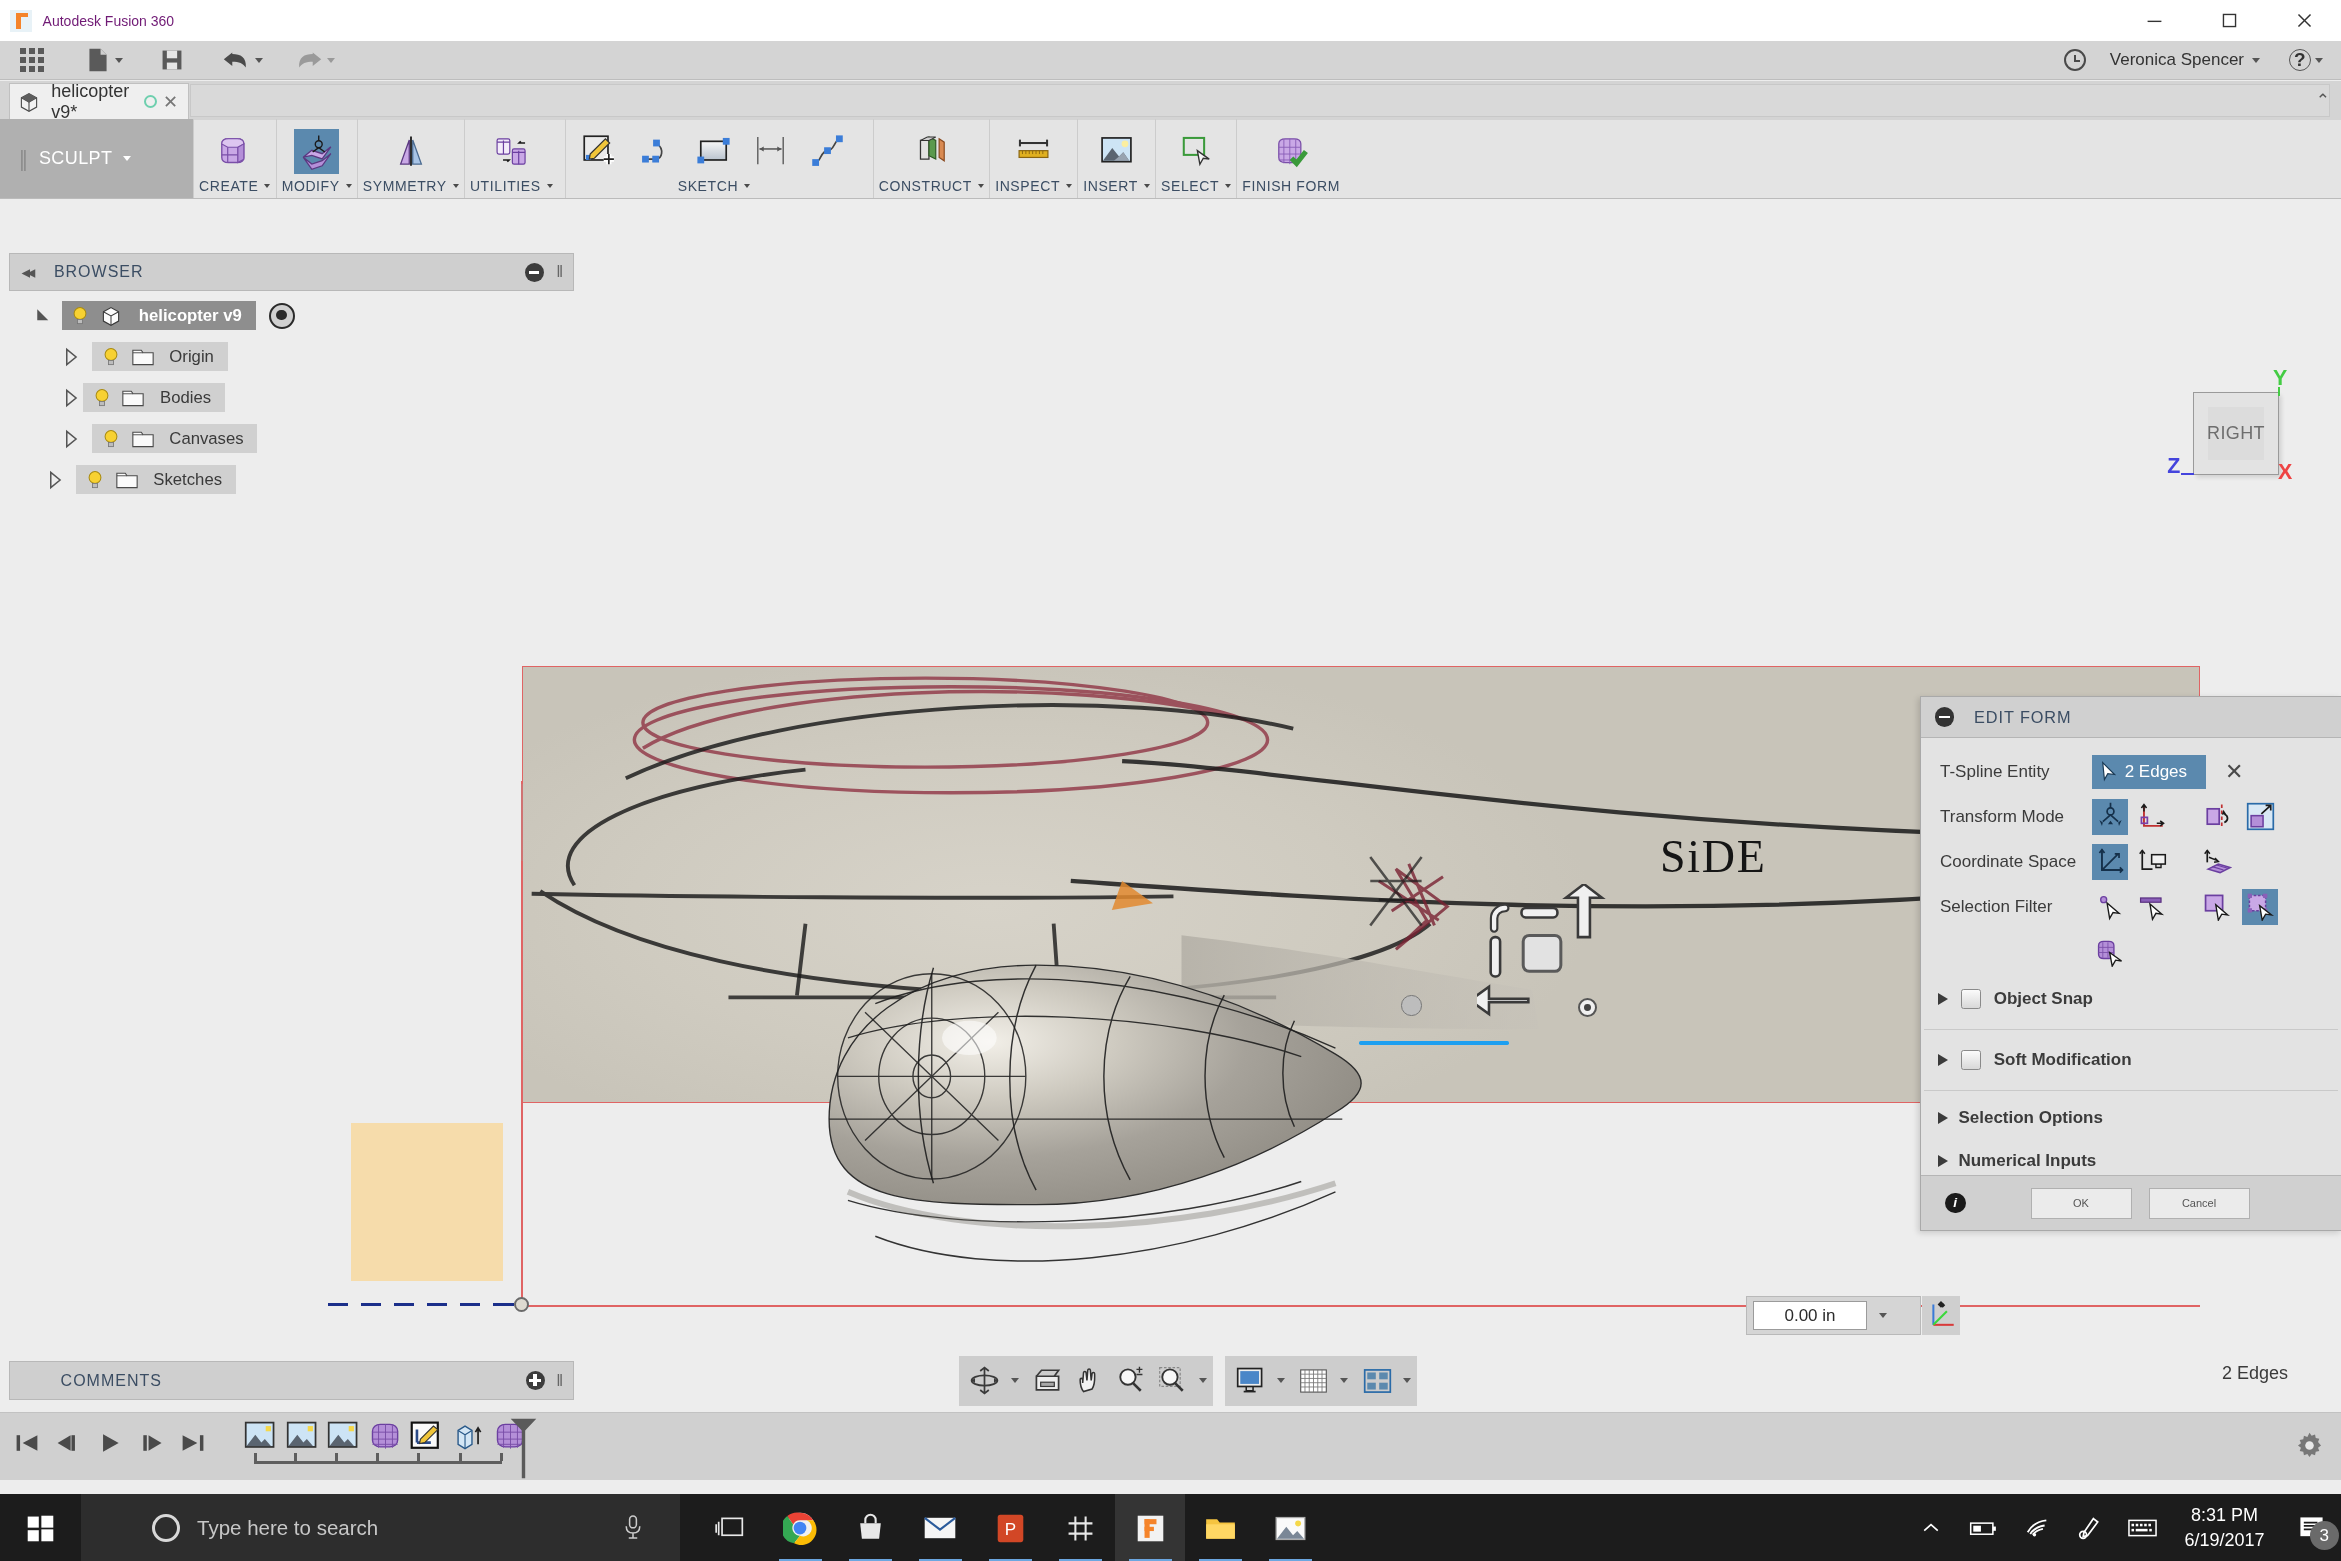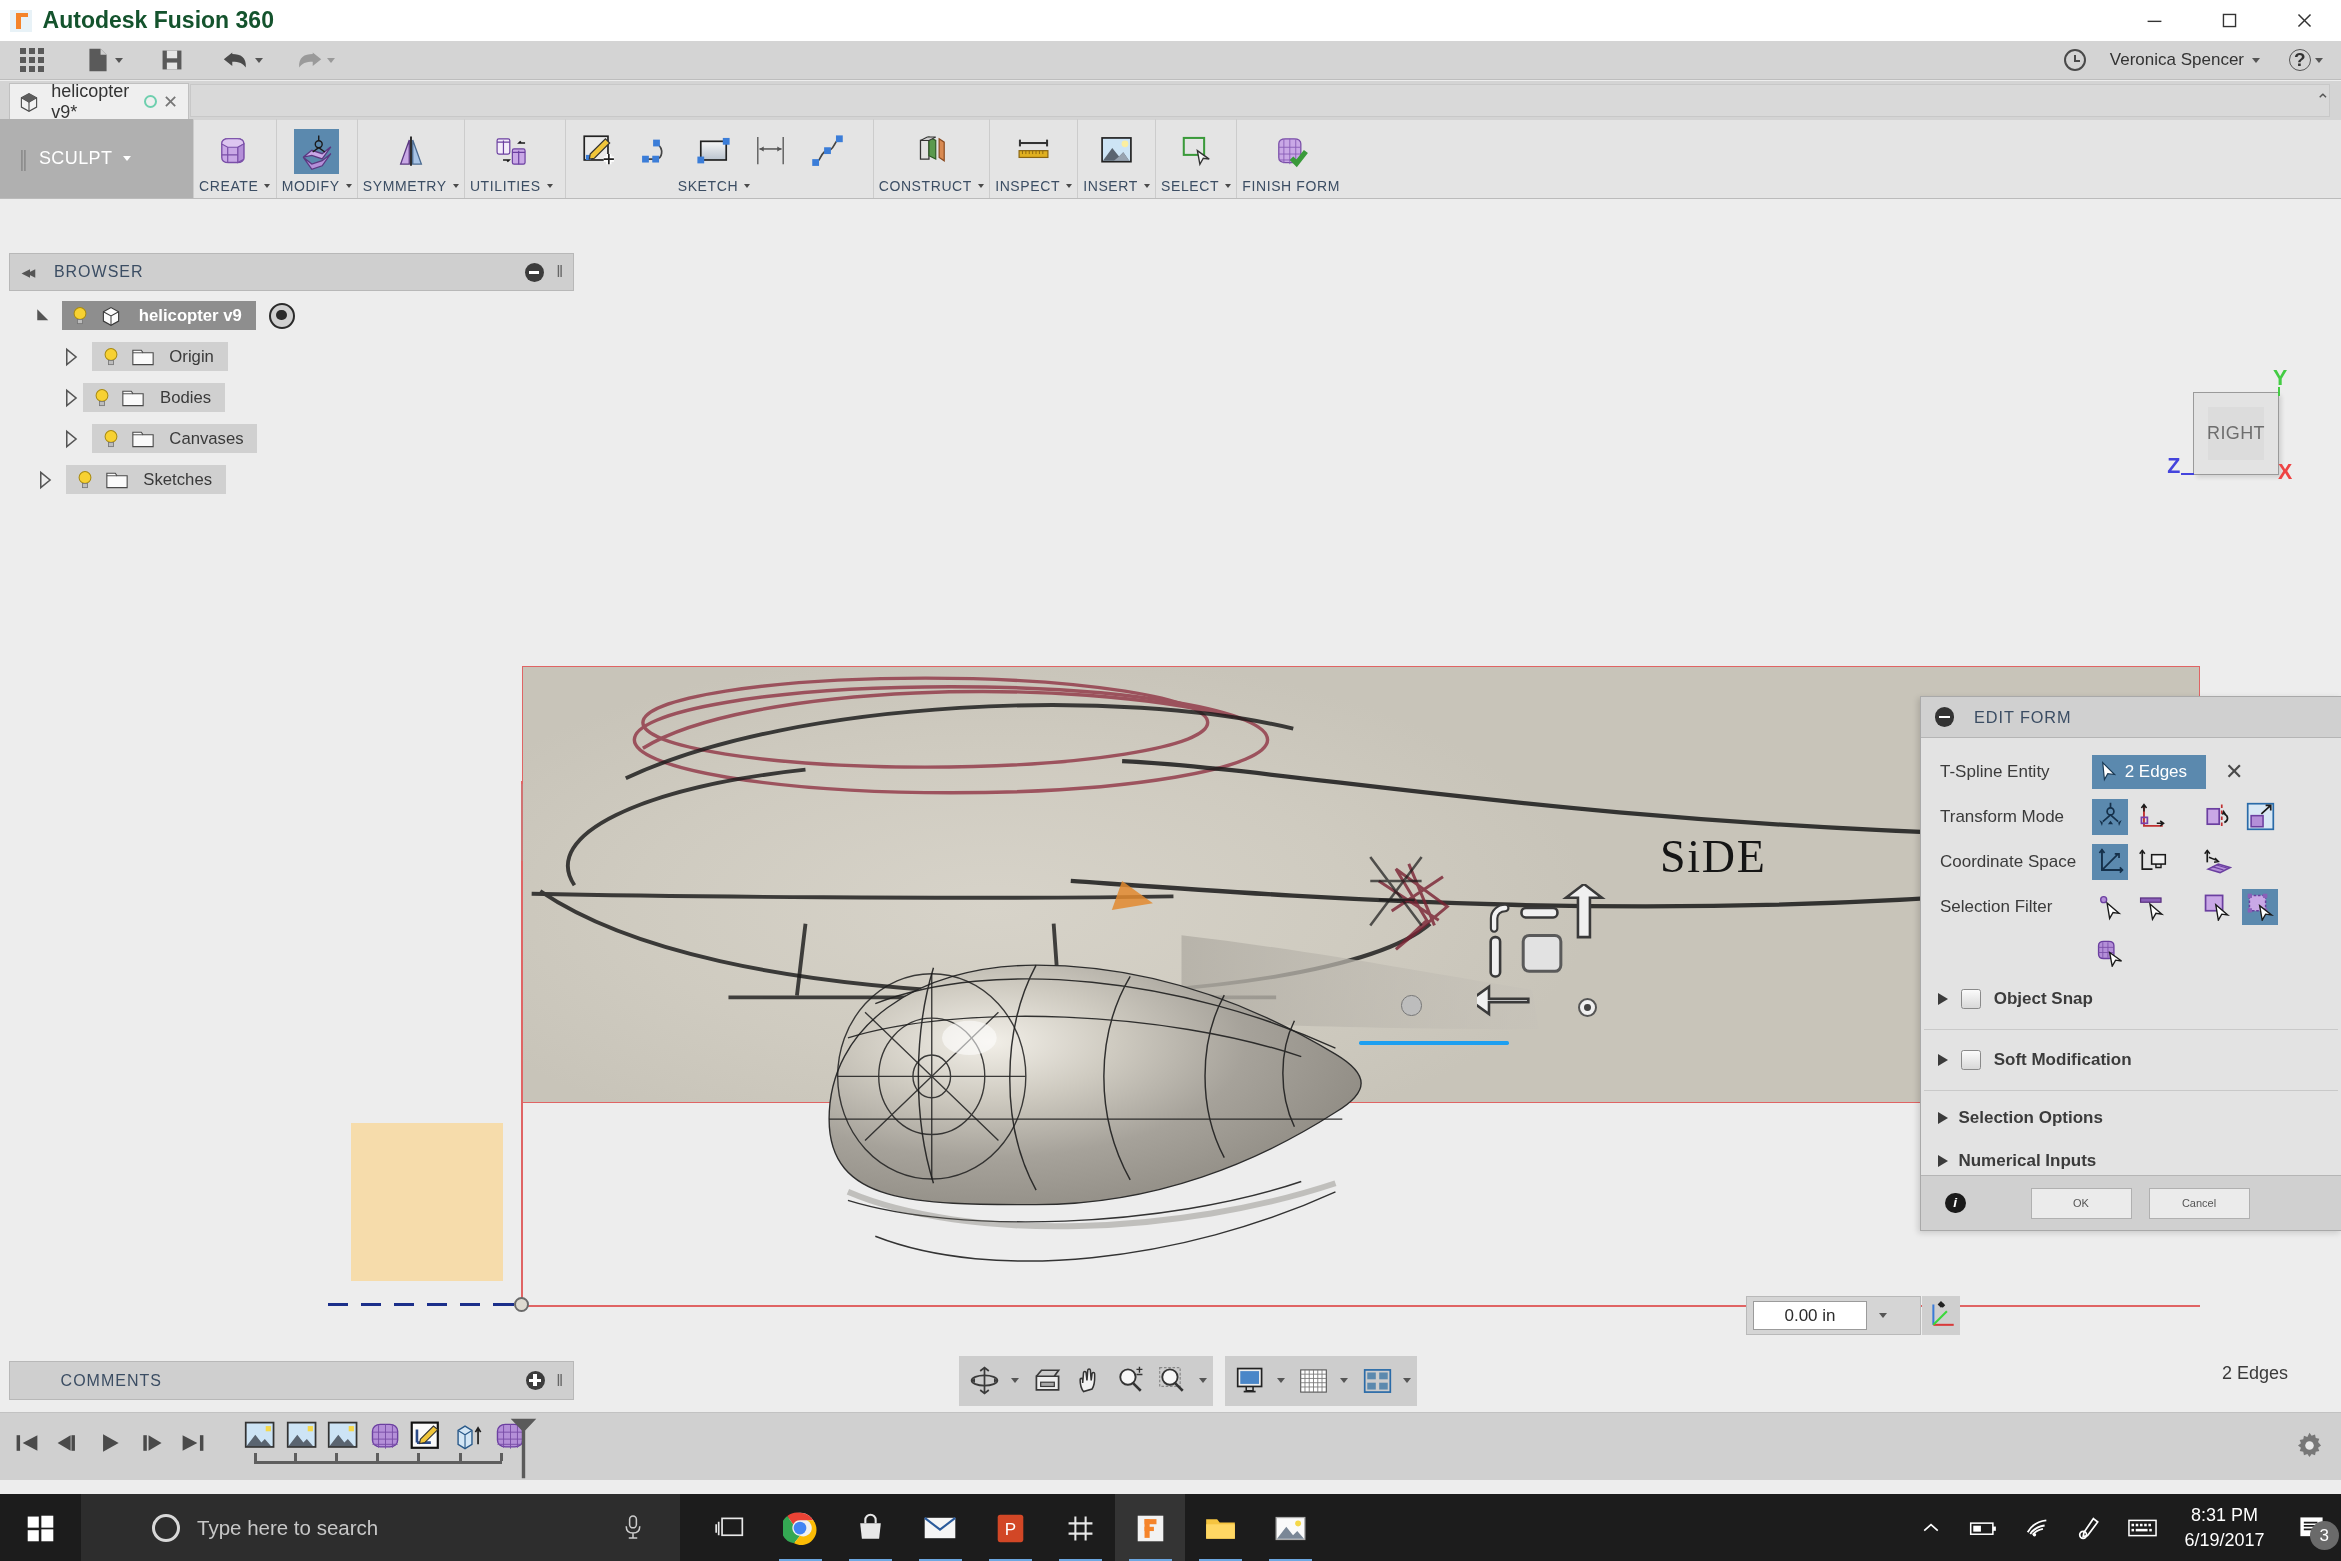--- a/index.html
+++ b/index.html
@@ -20,21 +20,21 @@
     position: relative; background: #e8f2f7;
   }
   #app-logo::before {
     content: ""; position: absolute; left: 6px; top: 3.4px;
     width: 4.3px; height: 16.3px; background: #f5842a;
   }
   #app-logo::after {
     content: ""; position: absolute; left: 6px; top: 3.4px;
     width: 12px; height: 4.3px; background: #f5842a;
   }
-  #app-title { font-size: 23px; color: #14532d; font-weight: bold; }
+  #app-title { font-size: 14px; color: #701a75; }
   .wincontrol {
     width: 75px; height: 41px; display: flex; align-items: center;
     justify-content: center; font-size: 19px; color: #333;
     background: transparent;
   }
   #win-min svg, #win-max svg, #win-close svg { display: block; }
 
   
   #qat {
     position: absolute; left: 0; top: 41px; width: 2342px; height: 39px;
@@ -958,21 +958,21 @@
       <span class="tfolder">
         <svg width="26" height="22" viewBox="0 0 30 26">
             <path d="M3 5h10l2 3h12v14H3z" fill="#fafafa" stroke="#4a4a4a" stroke-width="1.3"></path>
             <path d="M3 8h12" stroke="#4a4a4a" stroke-width="1.1"></path>
           </svg>
       </span>
       <span class="tlabel">Canvases</span>
     </span>
   </div>
 
-  <div class="tnode" style="padding-left:34px">
+  <div class="tnode" style="padding-left:44px">
     <span class="texpand">
       <svg width="22" height="22" viewBox="0 0 26 26">
           <path d="M8 4l11 9-11 9z" fill="none" stroke="#555" stroke-width="1.8"></path>
         </svg>
     </span>
     <span class="tpill" style="margin-left:10.3px">
       <span class="tbulb">
         <svg width="22" height="22" viewBox="0 0 26 26">
             <circle cx="13" cy="10" r="7" fill="#f7d132" stroke="#a88a10" stroke-width="1.2"></circle>
             <rect x="10" y="17" width="6" height="5" fill="#bdbdbd" stroke="#777" stroke-width="1"></rect>

